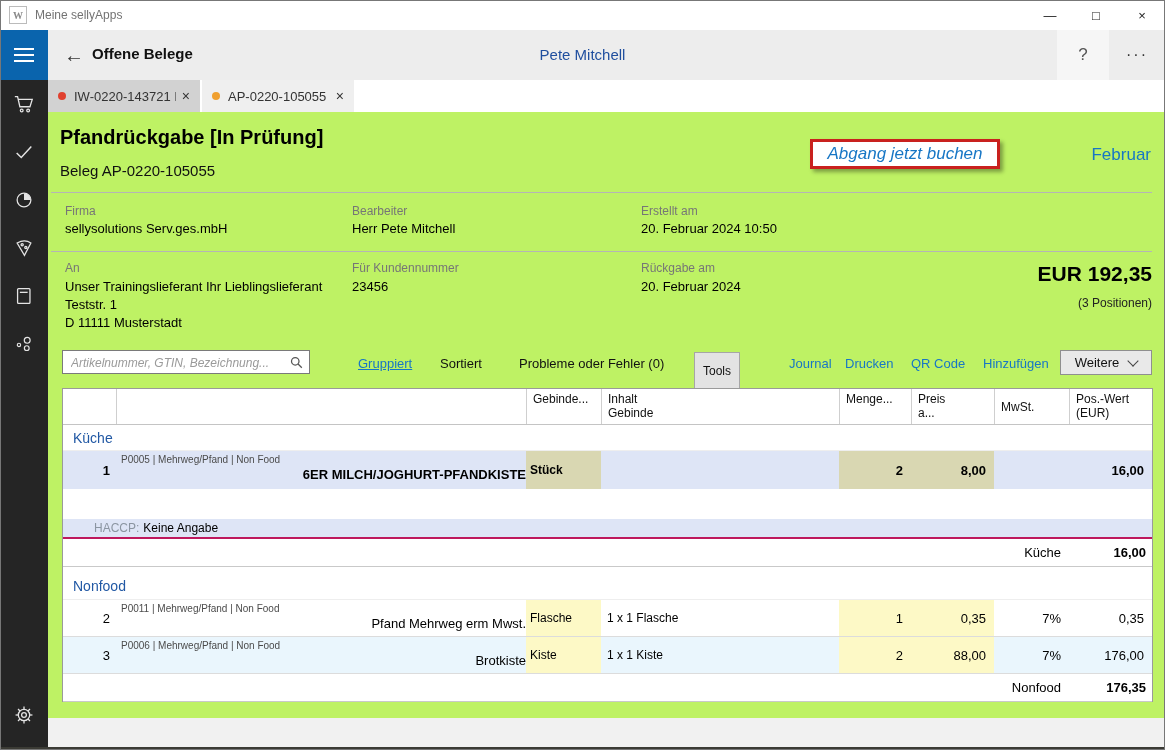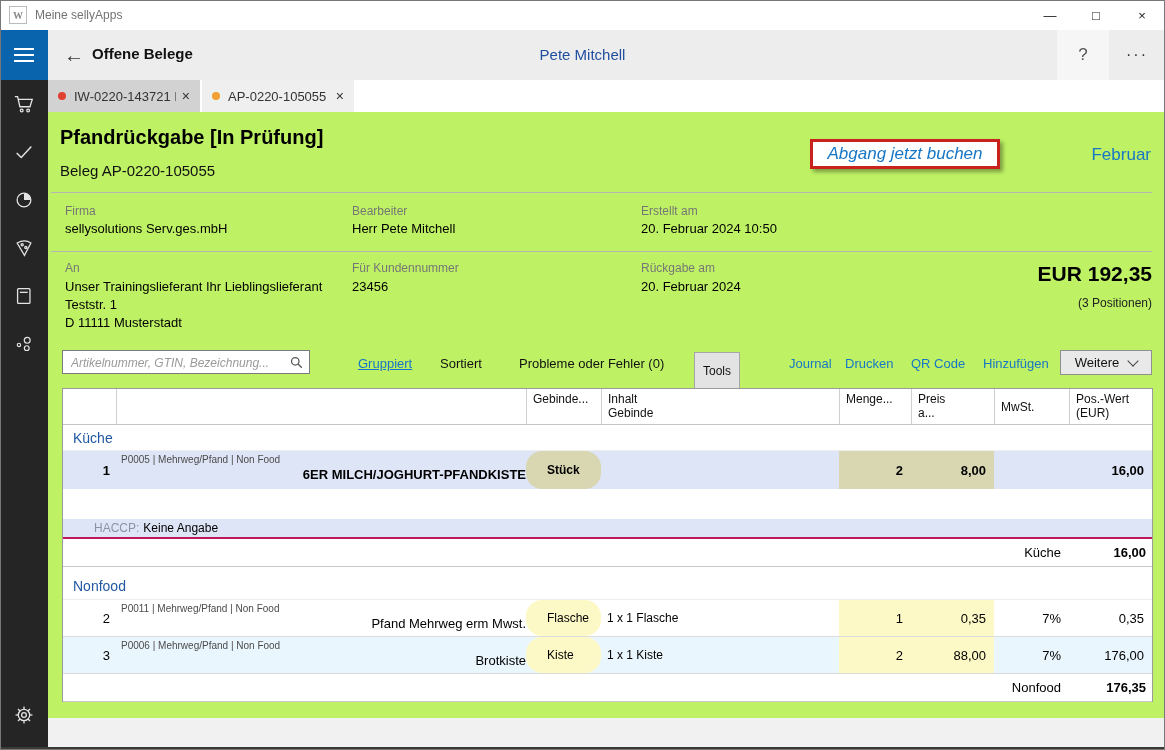--- a/index.html
+++ b/index.html
@@ -92,21 +92,21 @@
 
   .row-main{box-sizing:border-box;}
   .row1-bg{background:#dee5f6;}
   .row-alt{background:#eaf6fd;}
   .h39{height:39px;} .h37{height:37px;}
   .cell{box-sizing:border-box;font-size:13px;}
   .num-cell{display:flex;align-items:center;justify-content:flex-end;padding-right:6px;}
   .desc-cell{padding:3px 0 0 5px;overflow:hidden;}
   .meta{font-size:10px;color:#4b4b4b;white-space:nowrap;}
   .pname{font-size:13px;margin-top:2px;white-space:nowrap;text-align:right;}
-  .geb-cell{display:flex;align-items:center;padding-left:21px;font-size:12px;border-radius:16px;}
+  .geb-cell{display:flex;align-items:center;padding-left:4px;font-size:12px;}
   .inh-cell{display:flex;align-items:center;padding-left:6px;font-size:12px;}
   .numr{display:flex;align-items:center;justify-content:flex-end;padding-right:8px;font-size:13px;}
   .khaki{background:#d9d7b2;}
   .yellow{background:#fdf9c6;}
   .bold{font-weight:bold;}
 
   .haccp-row{height:20px;display:flex;align-items:center;padding-left:31px;font-size:12px;border-bottom:2px solid #be185d;box-sizing:border-box;margin-top:29px;}
   .haccp-label{color:#8b95a1;margin-right:4px;}
   .subtotal{height:28px;border-bottom:1px solid #c9c9c9;box-sizing:border-box;}
   .subtotal .lbl{display:flex;align-items:center;justify-content:flex-end;padding-right:8px;font-size:13px;}

